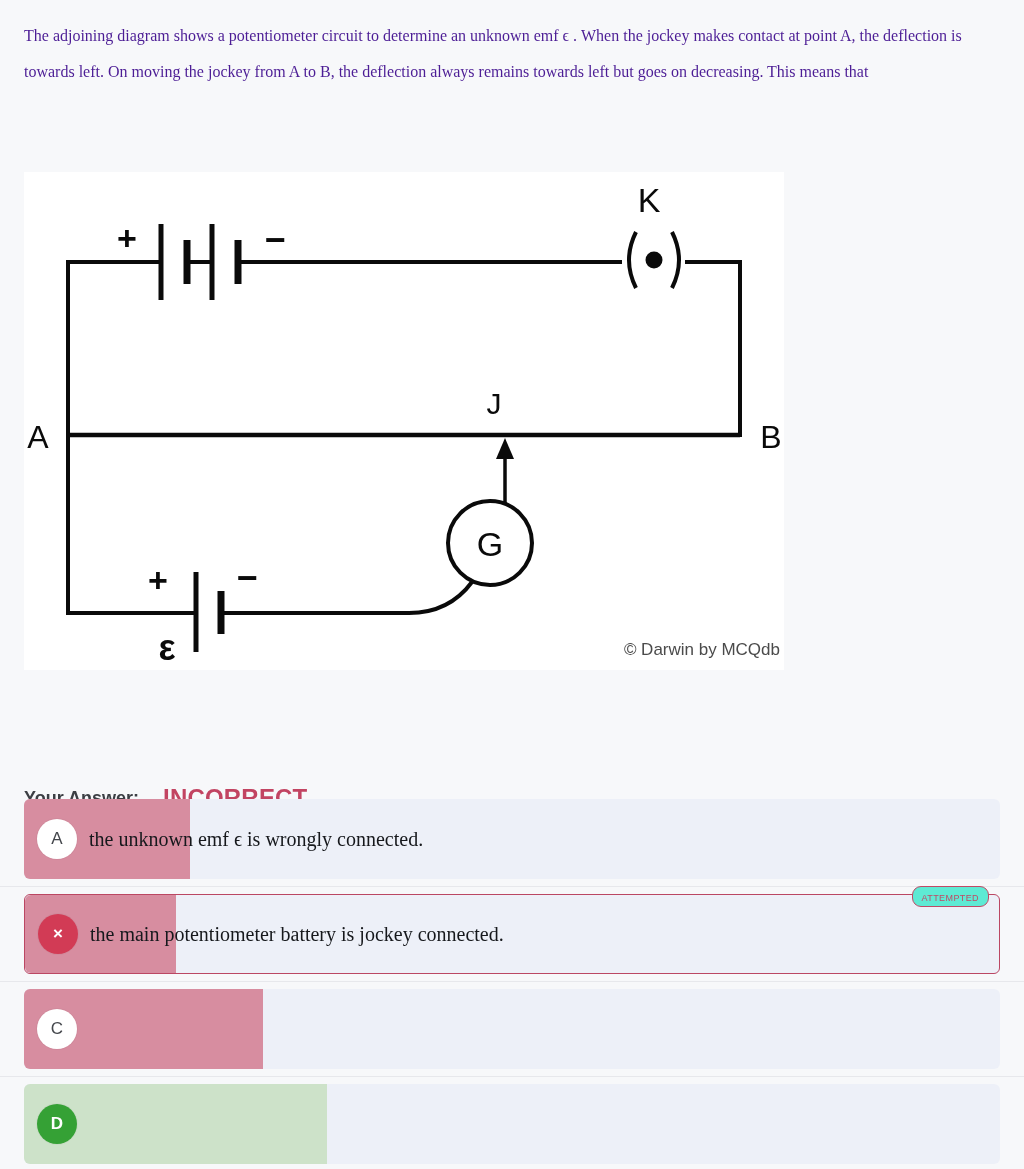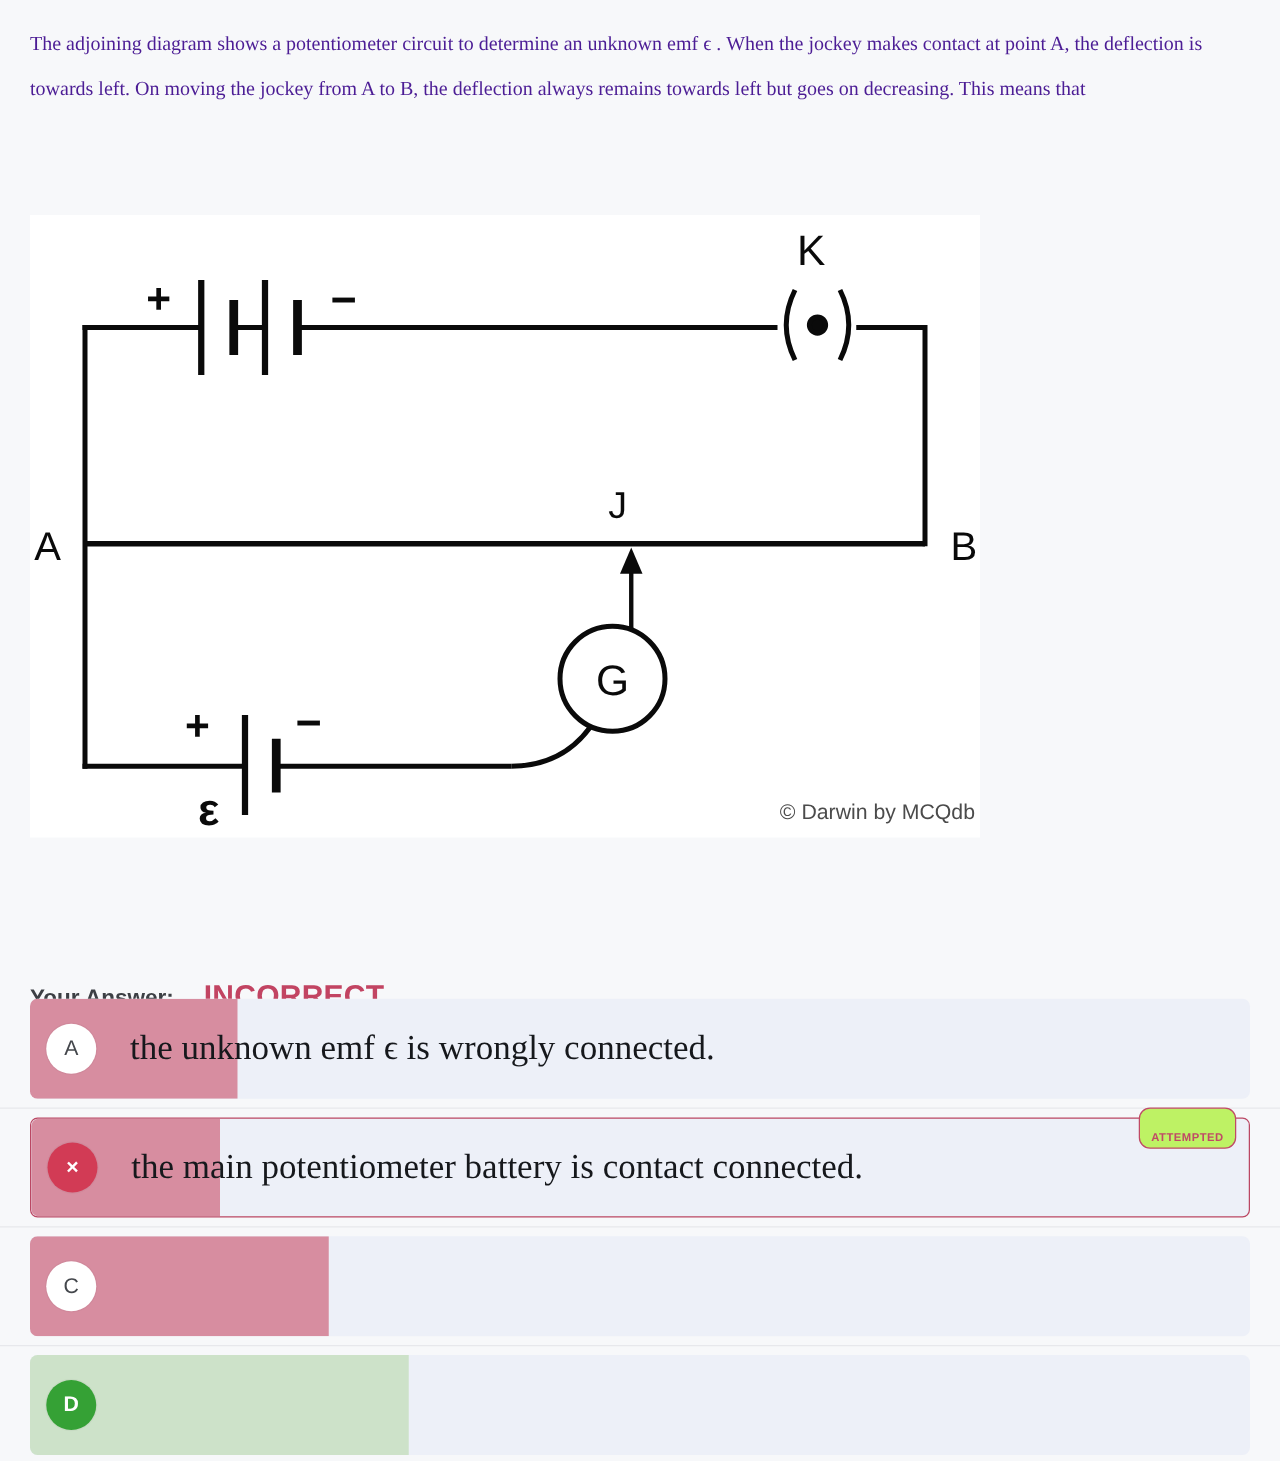--- a/index.html
+++ b/index.html
@@ -49,30 +49,30 @@
     margin-left:13px; flex:0 0 40px;
     display:flex; align-items:center; justify-content:center;
     background:#ffffff; color:#44474c;
     font-size:17px; font-weight:500;
     box-shadow:0 0 0 1px rgba(0,0,0,0.03);
   }
   .option-letter.filled{ color:#ffffff; font-weight:700; font-size:17px; }
 
   .option-text{
     position:relative; z-index:2;
-    margin-left:27px; padding-right:20px;
+    margin-left:12px; padding-right:20px;
     font-family:"Liberation Serif", serif;
-    font-size:28px; color:#16181c;
+    font-size:20px; color:#16181c;
   }
 
   .attempted-badge{
     position:absolute; z-index:3; top:-9px; right:10px;
-    background:#bef264; border:1.5px solid #c04a66; border-radius:9px;
-    color:#c04a66; font-size:9px; font-weight:700; letter-spacing:0.4px;
-    padding:17px 9px 2px 9px; line-height:12px;
+    background:#5eead4; border:1.5px solid #c04a66; border-radius:9px;
+    color:#c04a66; font-size:9px; font-weight:400; letter-spacing:0.4px;
+    padding:5px 9px 2px 9px; line-height:12px;
     display:none;
   }
   .option-card.attempted .attempted-badge{ display:block; }
 </style>
 </head>
 <body>
 
 <div class="question-text">The adjoining diagram shows a potentiometer circuit to determine an unknown emf ϵ . When the jockey makes contact at point A, the deflection is towards left. On moving the jockey from A to B, the deflection always remains towards left but goes on decreasing. This means that</div>
 
 <div class="diagram-wrap">
@@ -143,21 +143,21 @@
       <div class="option-text">the unknown emf ϵ is wrongly connected.</div>
     </div>
   </div>
 
   <div class="option-row">
     <div class="option-card attempted">
       <div class="card-clip">
         <div class="stat-bar" style="width: 15.5%; background: rgb(215, 141, 160);"></div>
       </div>
       <div class="option-letter filled" style="background: rgb(210, 59, 85); color: rgb(255, 255, 255);">×</div>
-      <div class="option-text">the main potentiometer battery is contact connected.</div>
+      <div class="option-text">the main potentiometer battery is jockey connected.</div>
       <div class="attempted-badge">ATTEMPTED</div>
     </div>
   </div>
 
   <div class="option-row">
     <div class="option-card">
       <div class="card-clip">
         <div class="stat-bar" style="width: 24.5%; background: rgb(215, 141, 160);"></div>
       </div>
       <div class="option-letter" style="background: rgb(255, 255, 255); color: rgb(68, 71, 76);">C</div>

